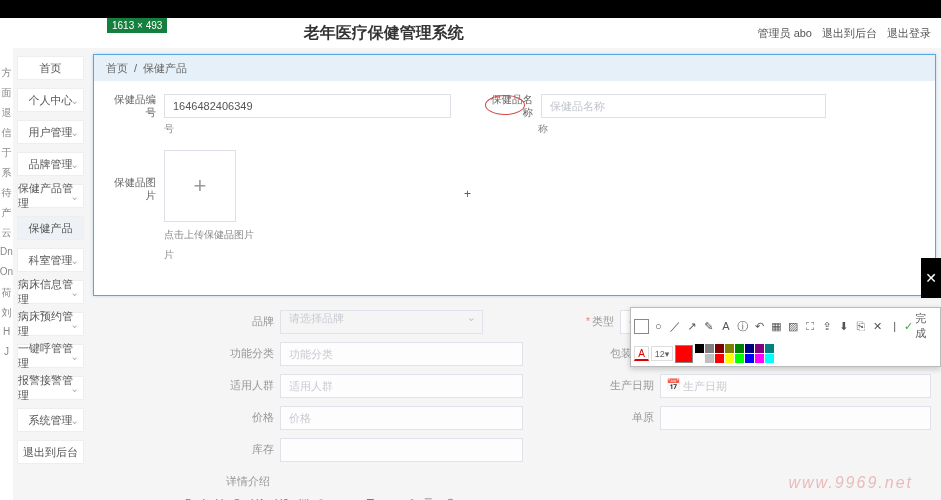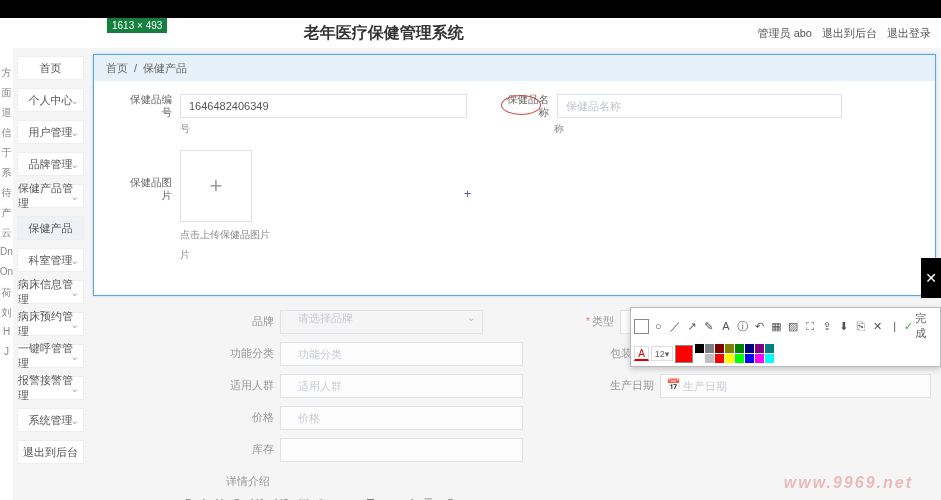--- a/index.html
+++ b/index.html
@@ -12,39 +12,39 @@
 .main { display: flex; height: calc(100% - 48px); position: relative; }
 .left-strip { width: 13px; background: #fff; color: #888; font-size: 10px; display: flex; flex-direction: column; gap: 6px; padding-top: 18px; align-items: center; }
 .left-strip span { height: 14px; }
 .sidebar { width: 75px; background: #f5f5f5; padding: 8px 4px; display: flex; flex-direction: column; gap: 8px; }
 .menu-item { height: 24px; background: #fff; display: flex; align-items: center; justify-content: center; font-size: 11px; color: #555; border: 1px solid #eee; position: relative; }
 .menu-item.expandable::after { content: "⌄"; position: absolute; right: 4px; color: #aaa; font-size: 10px; }
 .menu-item.active { background: #eef2f6; }
 .content { flex: 1; padding: 0; position: relative; background: #f5f5f5; overflow: hidden; }
 .card { position: absolute; left: 5px; right: 5px; top: 6px; height: 242px; background: #fff; border: 1px solid #5aa7e0; box-shadow: 0 0 3px rgba(90,167,224,.4); }
 .breadcrumb { height: 26px; background: #e6f0f8; padding: 0 12px; display: flex; align-items: center; gap: 6px; font-size: 11px; color: #666; }
-.form { padding: 12px 36px; }
+.form { padding: 12px 20px; }
 .row { display: flex; gap: 40px; margin-bottom: 6px; }
 .field { display: flex; align-items: center; }
 .lbl { width: 42px; text-align: right; font-size: 10.5px; color: #666; margin-right: 8px; line-height: 1.2; }
 .lbl-multi { width: 42px; display: inline-block; }
 .inp { height: 24px; border: 1px solid #dcdfe6; padding: 0 8px; font-size: 11px; color: #555; }
 .inp::placeholder { color: #c0c4cc; }
 .inp.w1 { width: 287px; }
 .inp.w2 { width: 285px; }
 .lbl-sub { font-size: 10px; color: #888; margin-left: 50px; margin-top: -2px; margin-bottom: 8px; }
 .circle-ann { position: absolute; border: 1.2px solid #d04848; border-radius: 50%; width: 40px; height: 20px; pointer-events: none; }
 .uploader { width: 72px; height: 72px; border: 1px solid #dcdfe6; display: flex; align-items: center; justify-content: center; font-size: 22px; color: #999; }
 .uploader-hint { font-size: 10px; color: #888; margin-top: 6px; }
 .plus-center { position: absolute; left: 370px; top: 132px; color: #64a; font-size: 12px; pointer-events:none; }
 
 .bg-form { position: absolute; left: 95px; top: 262px; right: 10px; opacity: .85; }
 .bg-row { display: flex; gap: 40px; margin-bottom: 8px; }
 .bg-lbl { width: 48px; text-align: right; font-size: 11px; color: #888; margin-right: 6px; padding-top: 4px; margin-left: 43px; }
-.bg-inp { height: 24px; border: 1px solid #dcdfe6; padding: 0 17px; font-size: 11px; flex:1; }
+.bg-inp { height: 24px; border: 1px solid #dcdfe6; padding: 0 8px; font-size: 11px; flex:1; }
 .bg-inp::placeholder { color: #c0c4cc; }
 .bg-field { display: flex; flex:1; }
 .select-suffix { padding-right: 18px; position: relative; }
 .select-suffix::after { content:"⌄"; position:absolute; right:6px; color:#bbb; }
 .req::before { content:"*"; color:#f56c6c; margin-right:2px; }
 .cal-icon { position:absolute; left:6px; top:4px; color:#bbb; }
 .cal-wrap { position:relative; }
 .cal-wrap .bg-inp { padding-left:22px; }
 
 .editor-toolbar { display:flex; gap:6px; align-items:center; font-size:11px; color:#666; }
@@ -57,21 +57,21 @@
 .snip-done { font-size:11px; color:#555; display:flex; align-items:center; gap:2px; }
 .snip-row2 { display:flex; gap:2px; align-items:center; }
 .snip-a { width:15px; height:15px; border:1px solid #ddd; display:flex; align-items:center; justify-content:center; font-size:10px; }
 .snip-num { width:22px; height:15px; border:1px solid #ddd; font-size:9px; display:flex; align-items:center; justify-content:center; }
 .swatch { width:12px; height:12px; border:1px solid #888; }
 .palette { display:grid; grid-template-columns: repeat(8,9px); grid-auto-rows:9px; gap:1px; }
 .pcell { width:9px; height:9px; }
 
 .close-side { position:absolute; right:0; top:210px; width:20px; height:40px; background:#000; color:#fff; display:flex; align-items:center; justify-content:center; font-size:14px; z-index:40; }
 
-.watermark { position:absolute; right:28px; bottom:8px; color:#e07f7f; opacity:.5; font-size:16px; letter-spacing:2px; font-style:italic; z-index:60;font-weight:bold; }
+.watermark { position:absolute; right:28px; bottom:8px; color:#e07f7f; opacity:.5; font-size:16px; letter-spacing:2px; font-style:italic; z-index:60; }
 </style>
 </head>
 <body>
 
 <div class="top-bar"></div>
 
 <div class="header">
   <div class="dim-label">1613 × 493</div>
   <div class="title">老年医疗保健管理系统</div>
   <div class="header-right">
@@ -188,20 +188,24 @@
           <div class="cal-wrap" style="flex:1;display:flex;">
             <span class="cal-icon">📅</span>
             <input class="bg-inp" style="width: 100%;" placeholder="生产日期">
           </div>
         </div>
       </div>
       <div class="bg-row">
         <div class="bg-field" style="max-width:340px;">
           <span class="bg-lbl">价格</span>
           <input class="bg-inp" placeholder="价格" style="">
+        </div>
+        <div class="bg-field">
+          <span class="bg-lbl">单原</span>
+          <input class="bg-inp" style="">
         </div>
       </div>
       <div class="bg-row">
         <div class="bg-field" style="max-width:340px;">
           <span class="bg-lbl">库存</span>
           <input class="bg-inp" style="">
         </div>
       </div>
       <div class="bg-row" style="flex-direction:column;gap:4px;">
         <span class="bg-lbl" style="text-align:left;width:auto;">详情介绍</span>

